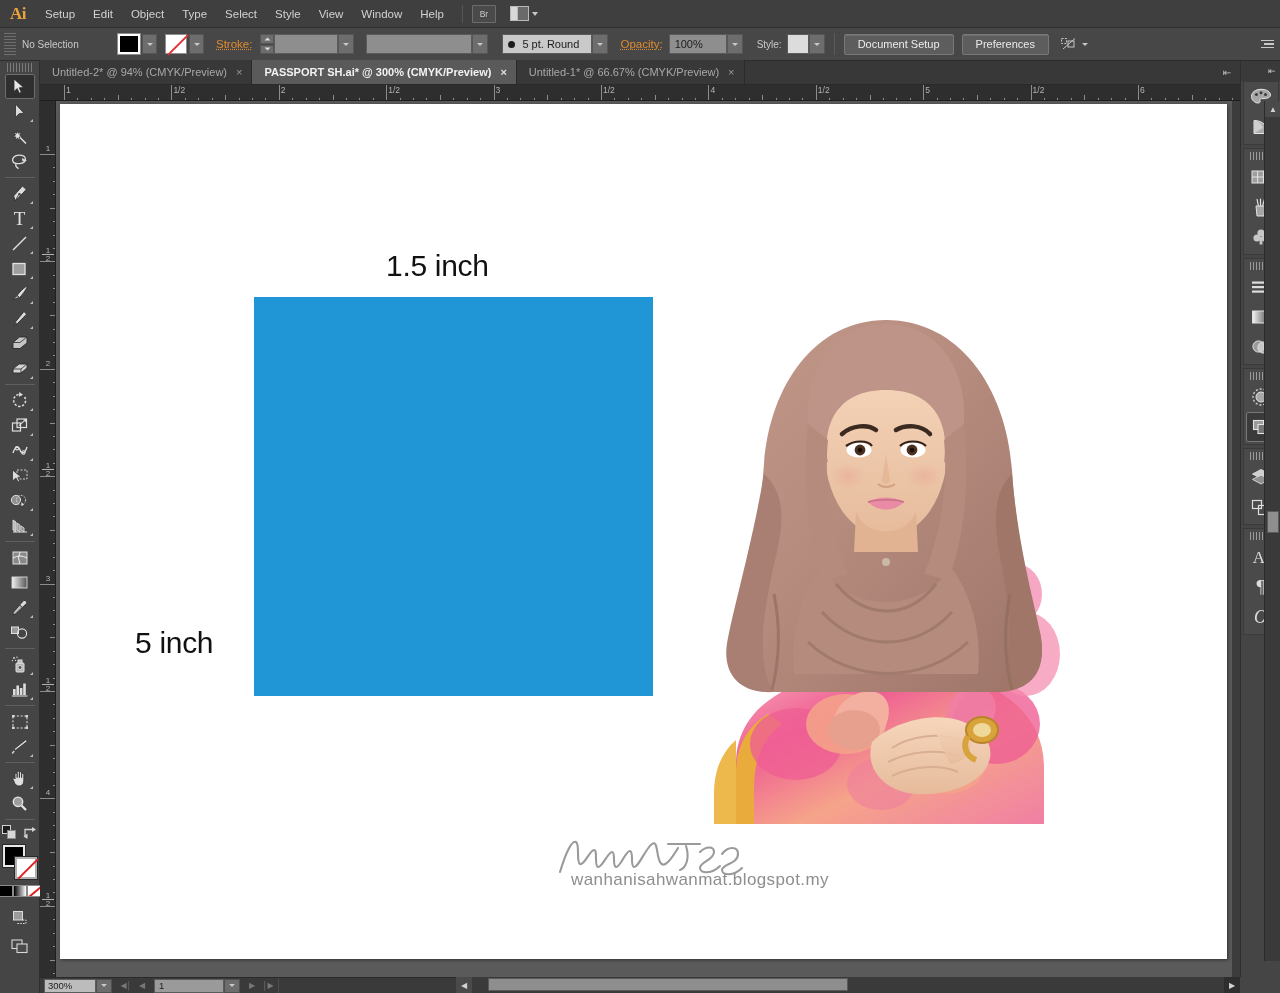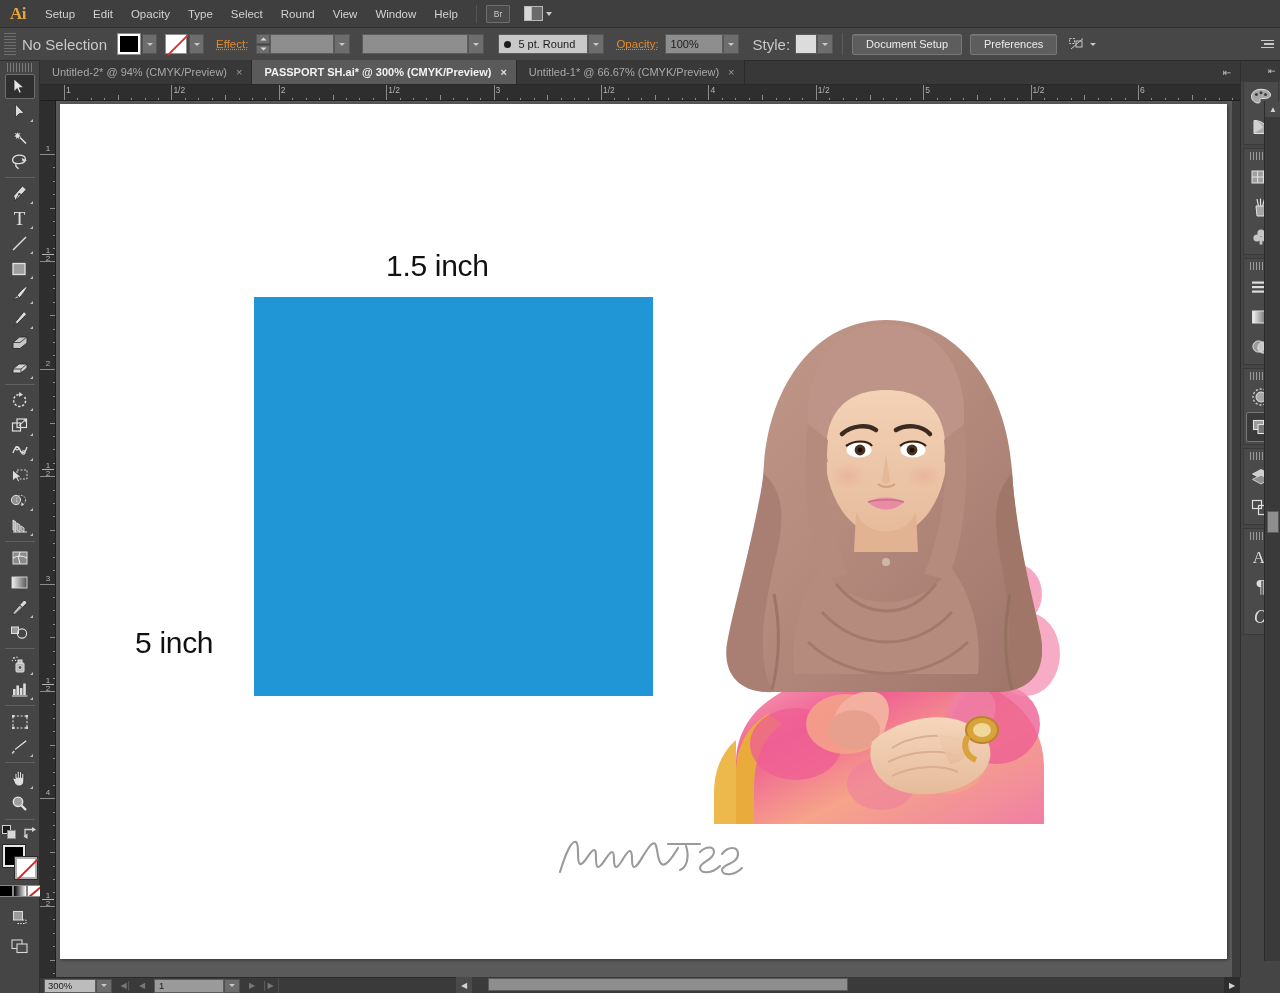--- a/index.html
+++ b/index.html
@@ -76,21 +76,21 @@
   .controlbar {
     position:absolute; left:0; top:28px; width:1280px; height:33px;
     background:#474747; border-bottom:1px solid #2c2c2c;
     display:flex; align-items:center; padding-left: 4px; gap:0;
   }
   .grip {
     width:12px; height:22px;
     background: repeating-linear-gradient(to bottom,#6e6e6e 0 1px,#474747 1px 3px);
     margin-right:6px;
   }
-  .cb-label { font-size:15px; color:#c9c9c9; white-space:nowrap; }
+  .cb-label { font-size:10px; color:#c9c9c9; white-space:nowrap; }
   .cb-sep { width:1px; height:22px; background:#5b5b5b; margin:0 9px; }
   .swatch-wrap { display:flex; align-items:stretch; height:20px; }
   .swatch {
     width:22px; height:20px; border:1px solid #8e8e8e;
   }
   .swatch.fill { background:#000; border:2px solid #fff; outline:1px solid #8e8e8e;}
   .swatch.none { background:#fff; position:relative; }
   .swatch.none::after{
     content:''; position:absolute; left:-2px; top:50%; width:28px; height:2px;
     background:#e03030; transform:rotate(-45deg); transform-origin:center;
@@ -323,24 +323,24 @@
 </style>
 </head>
 <body>
 
 <div id="app">
 
   <div class="menubar">
     <div class="ai-logo">Ai</div>
     <div class="menu-item">Setup</div>
     <div class="menu-item">Edit</div>
-    <div class="menu-item">Opacity</div>
+    <div class="menu-item">Object</div>
     <div class="menu-item">Type</div>
     <div class="menu-item">Select</div>
-    <div class="menu-item">Round</div>
+    <div class="menu-item">Style</div>
     <div class="menu-item">View</div>
     <div class="menu-item">Window</div>
     <div class="menu-item">Help</div>
     <div class="mb-sep"></div>
     <div class="br-btn">Br</div>
     <div class="arrange-btn">
       <span class="arrange-ico">
           <i></i>
           <i></i>
         </span>
@@ -361,21 +361,21 @@
     </div>
     <div style="width:8px"></div>
     <div class="swatch-wrap">
       <div class="swatch none"></div>
       <div class="mini-dd">
           <span class="caret-dn sm"></span>
         </div>
     </div>
 
     <div style="width:12px"></div>
-    <div class="lbl-link">Effect:</div>
+    <div class="lbl-link">Stroke:</div>
     <div style="width:8px"></div>
     <div style="display:flex;align-items:stretch">
       <div class="stepper">
         <i>
             <svg width="7" height="4" viewBox="0 0 7 4">
               <polygon points="3.5,0.5 6.5,3.5 0.5,3.5" fill="#dcdcdc"></polygon>
             </svg>
           </i>
         <i>
             <svg width="7" height="4" viewBox="0 0 7 4">
@@ -1141,20 +1141,21 @@
         <path d="M172 208 C182 202 198 202 208 208 C198 218 182 218 172 208Z" fill="#e98ba4"></path>
         <path d="M172 208 C182 205 198 205 208 208" fill="none" stroke="#c96f87" stroke-width="1.6"></path>
 
         <circle cx="190" cy="268" r="4" fill="#cbb9a8"></circle>
       </svg>
 
       <div class="wm">
         <svg viewBox="0 0 400 46" width="400" height="46">
           <path d="M60 40 C66 20 72 8 76 10 C80 12 76 30 80 32 C84 34 90 18 94 18 C98 18 94 34 98 35 C102 36 108 20 112 20 C116 20 112 34 116 35 C120 36 126 18 130 19 C134 20 130 34 134 35 C138 36 146 16 152 12 C158 8 156 22 160 30 C164 38 172 26 178 16 M168 12 L200 12 M186 14 C190 26 186 36 180 38 M200 20 C206 14 214 14 214 20 C214 28 200 30 200 36 C200 42 212 42 220 34 M222 22 C228 14 238 14 238 22 C238 32 222 32 222 38 C222 44 234 44 242 36" fill="none" stroke="#9a9a9a" stroke-width="2.1" stroke-linecap="round" stroke-linejoin="round"></path>
         </svg>
+        <div class="wm-url">wanhanisahwanmat.blogspot.my</div>
       </div>
     </div>
   </div>
 
   <div class="sb-v">
     <div class="sb-arrow" style="top:0">▲</div>
     <div class="sb-v-thumb"></div>
   </div>
 
   <div class="statusbar">

